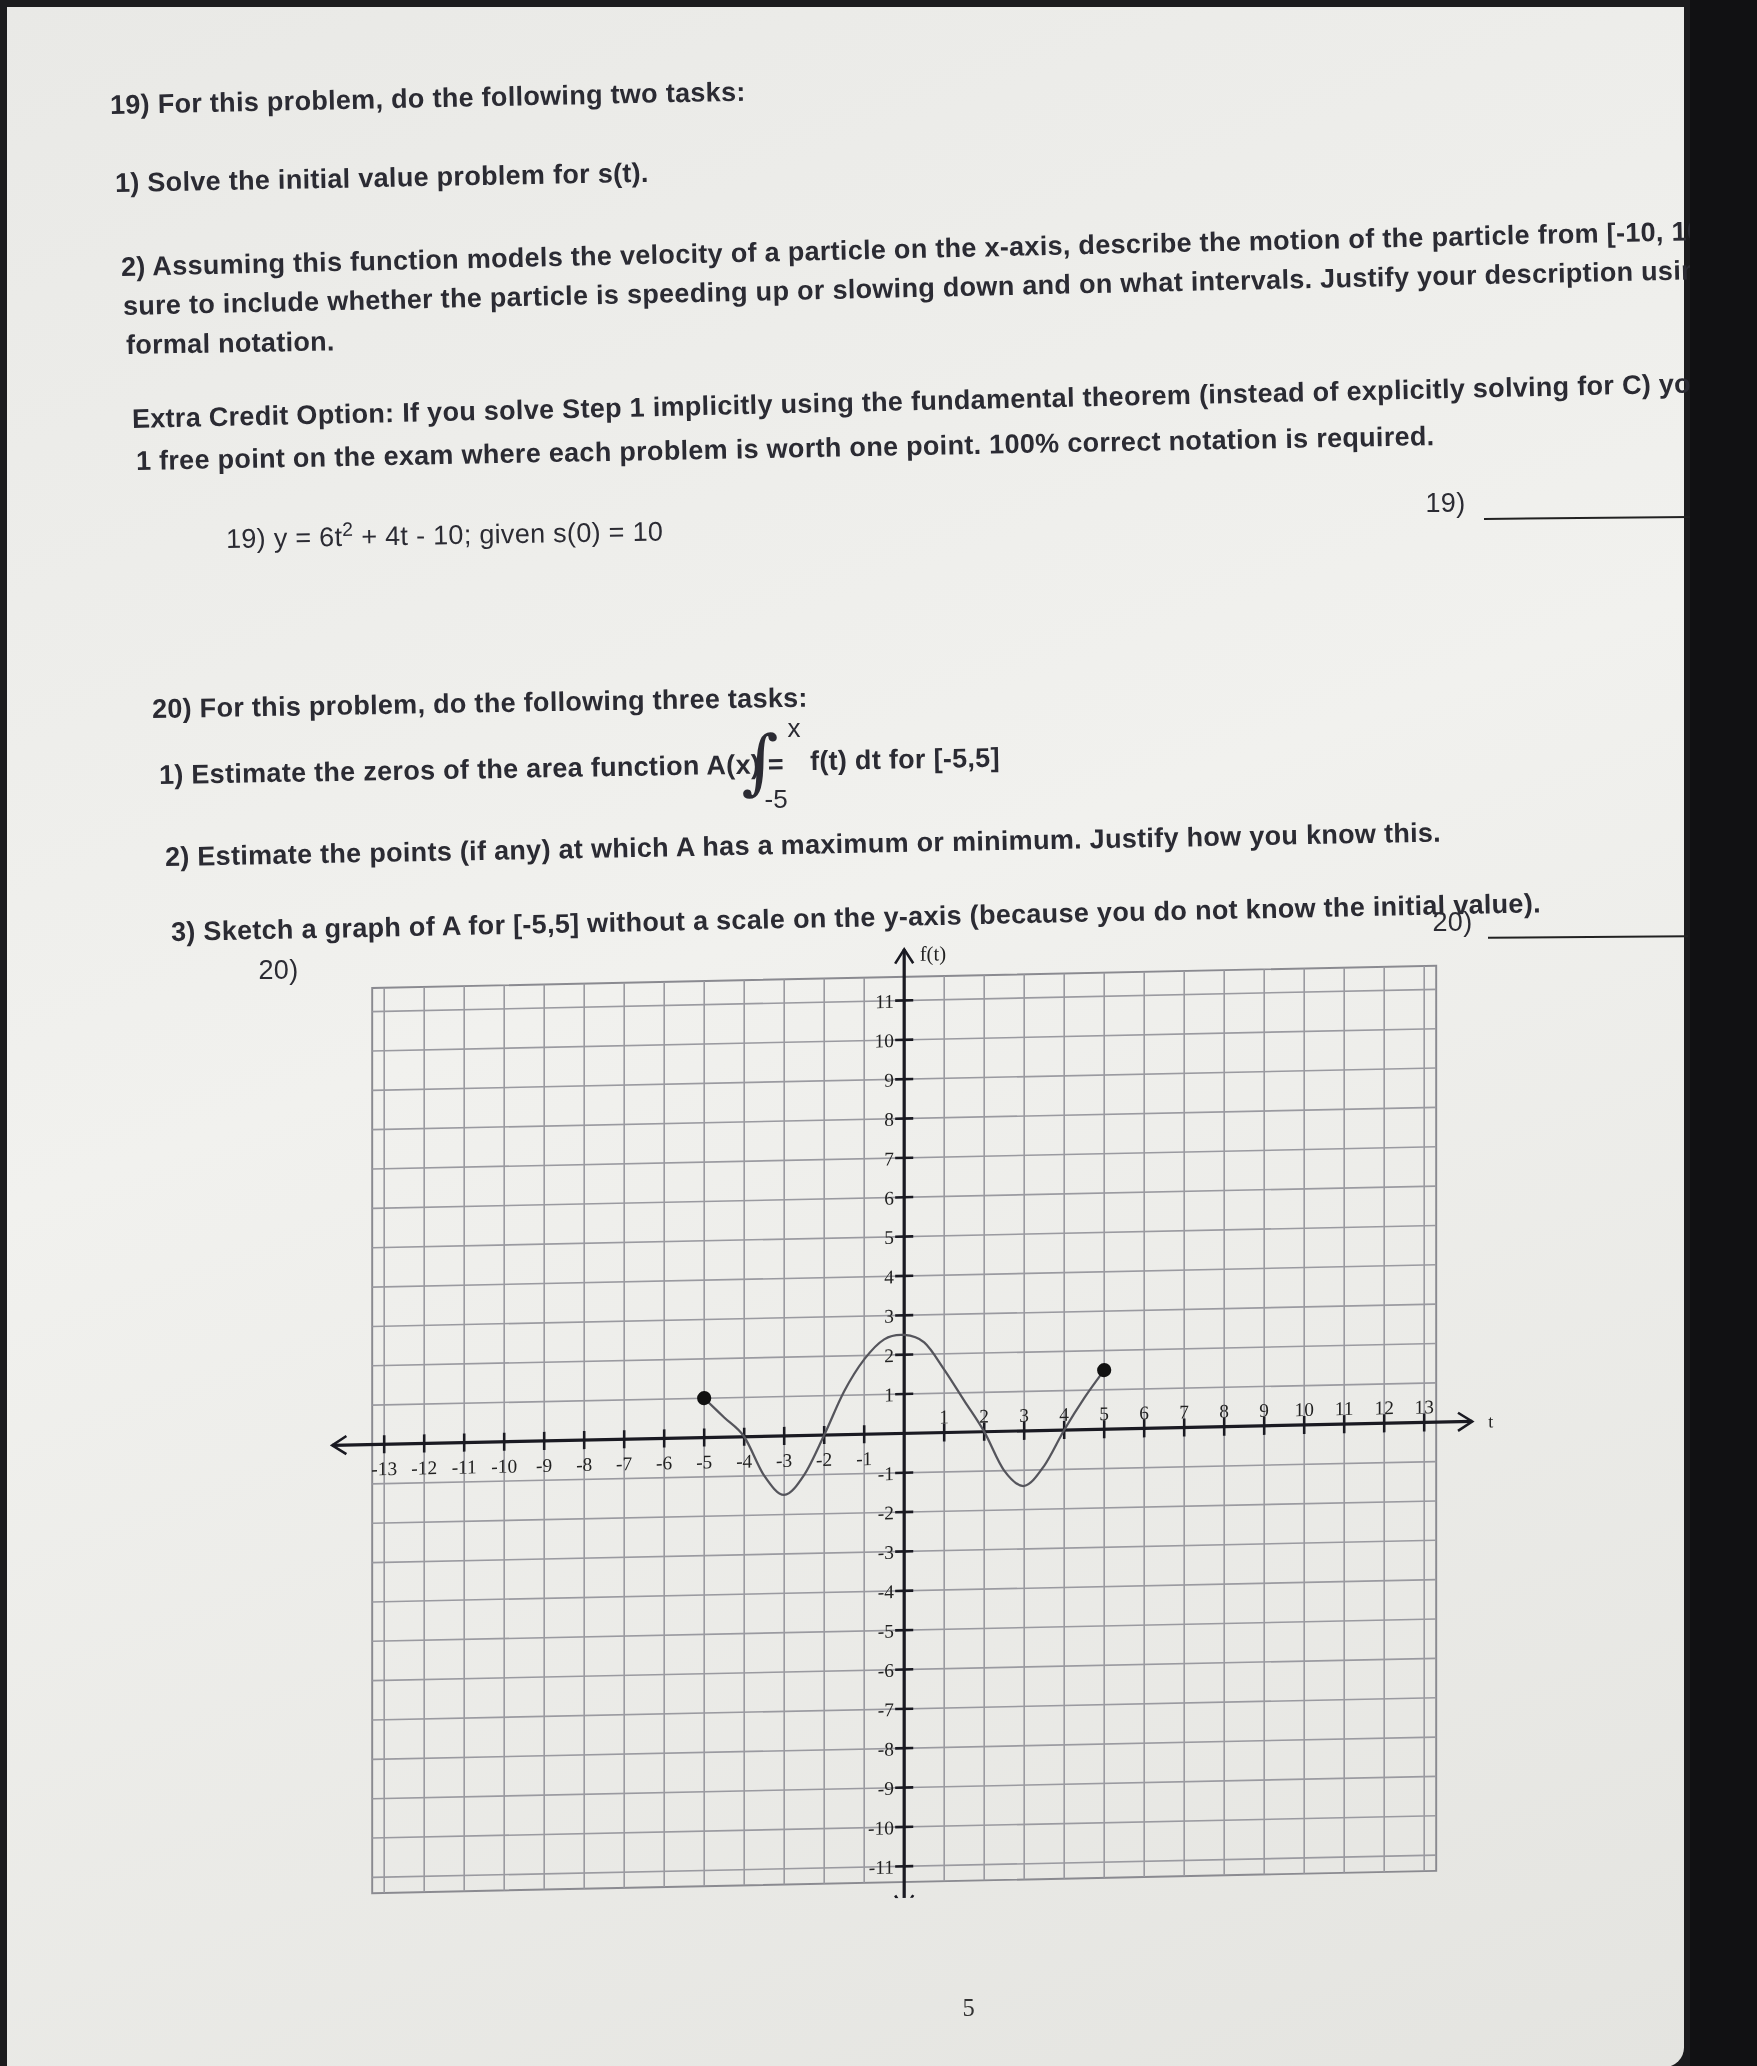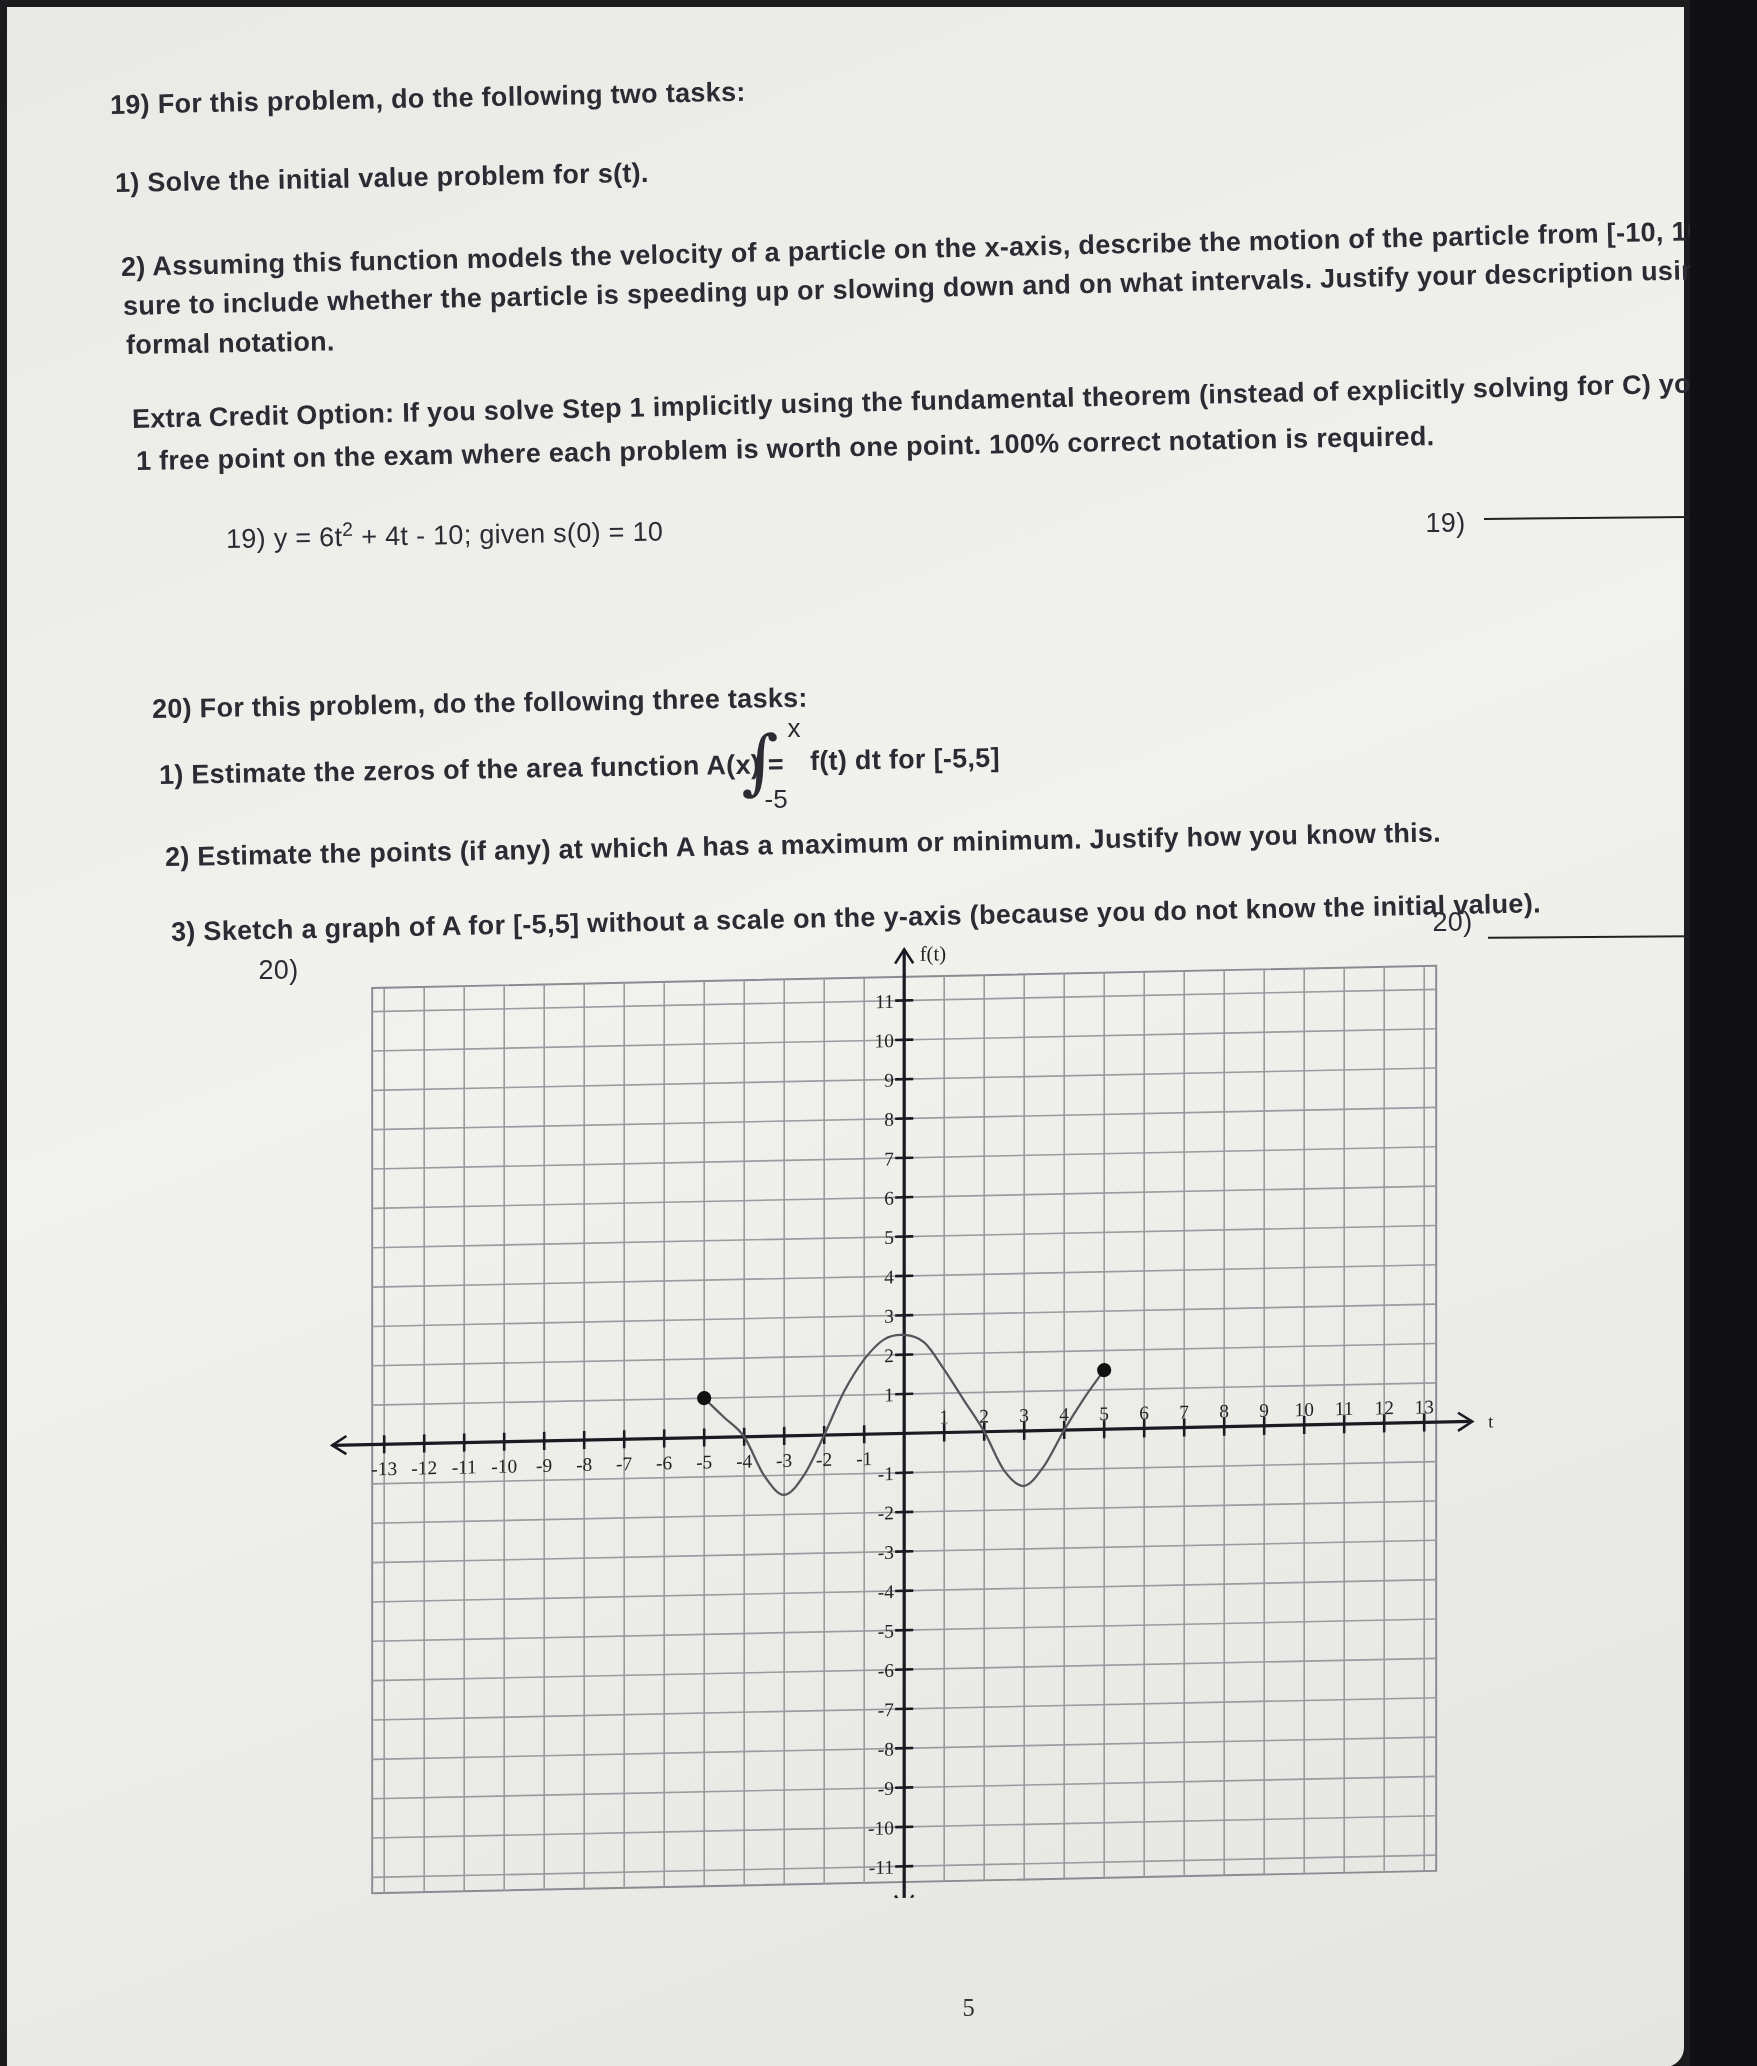--- a/index.html
+++ b/index.html
@@ -42,21 +42,21 @@
   <div class="txt" style="left:114px; top:245px; transform: rotate(-1.3deg); transform-origin:left;">2) Assuming this function models the velocity of a particle on the x-axis, describe the motion of the particle from [-10, 10]. Be</div>
   <div class="txt" style="left:116px; top:284px; transform: rotate(-1.3deg); transform-origin:left;">sure to include whether the particle is speeding up or slowing down and on what intervals. Justify your description using</div>
   <div class="txt" style="left:119px; top:323px; transform: rotate(-1.0deg); transform-origin:left;">formal notation.</div>
   <div class="txt" style="left:125px; top:397px; transform: rotate(-1.3deg); transform-origin:left;">Extra Credit Option: If you solve Step 1 implicitly using the fundamental theorem (instead of explicitly solving for C) you get</div>
   <div class="txt" style="left:129px; top:439px; transform: rotate(-1.1deg); transform-origin:left;">1 free point on the exam where each problem is worth one point. 100% correct notation is required.</div>
 
   <div class="txt norm" style="left:219px; top:513px; transform: rotate(-1.0deg); transform-origin:left;">
     <span>19) y = 6t</span><sup style="font-size:19.4px;">2</sup><span> + 4t - 10; given s(0) = 10</span>
   </div>
 
-  <div class="txt norm" style="left:1419px; top:501px;">19)</div>
+  <div class="txt norm" style="left:1419px; top:481px;">19)</div>
   <div class="line" style="left:1477px; top:510px; width:206px; transform: rotate(-0.5deg);"></div>
 
   <div class="txt norm" style="left:145px; top:687px; font-weight:bold; transform: rotate(-1.0deg); transform-origin:left;">20) For this problem, do the following three tasks:</div>
 
   <div class="txt norm" style="left:152px; top:753px; font-weight:bold; transform: rotate(-1.0deg); transform-origin:left;">1) Estimate the zeros of the area function  A(x) =</div>
   <div class="integral" style="left:735px; top:713px;">∫</div>
   <div class="small" style="left:781px; top:706px;">x</div>
   <div class="small" style="left:758px; top:777px;">-5</div>
   <div class="txt norm" style="left:803px; top:739px; font-weight:bold; transform: rotate(-1.0deg); transform-origin:left;">f(t) dt for [-5,5]</div>
 

